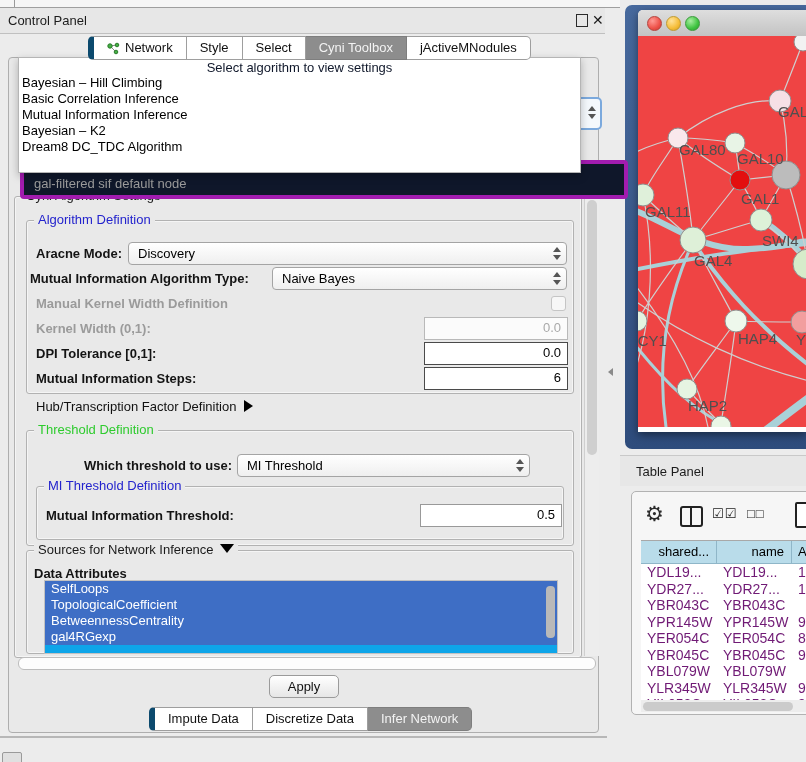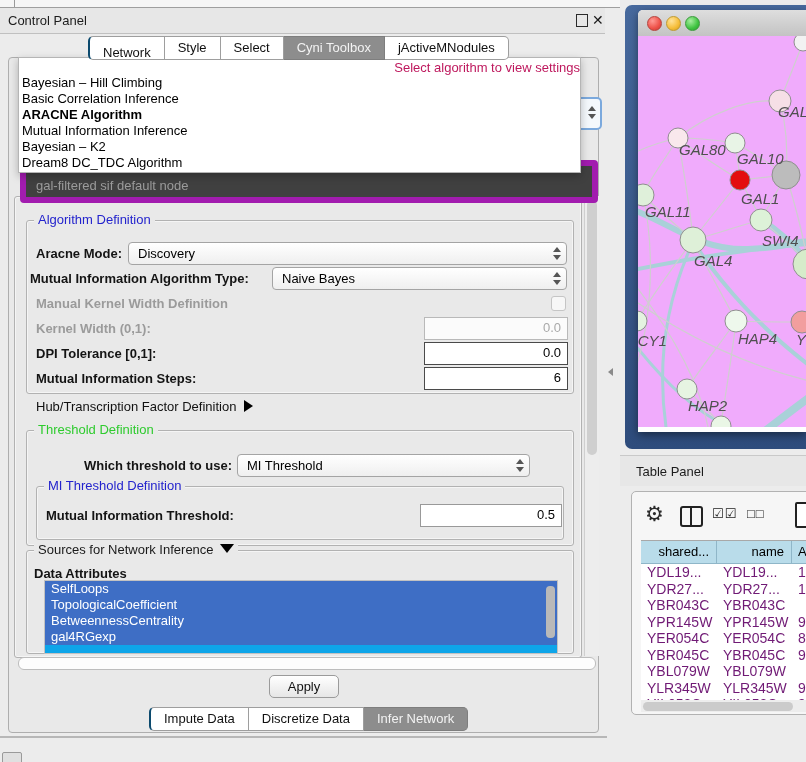--- a/index.html
+++ b/index.html
@@ -11,33 +11,33 @@
   .topstrip{left:0;top:0;width:620px;height:7px;background:#f6f6f6;border-bottom:1px solid #9f9f9f;}
   .titlebar{left:0;top:8px;width:605px;height:25px;background:#e7e7e7;border-bottom:1px solid #c0c0c0;}
   .titlebar .t{position:absolute;left:8px;top:5px;font-size:13px;color:#1c1c1c;}
   .float-ic{position:absolute;left:576px;top:6px;width:10px;height:11px;border:1.5px solid #2a2a2a;background:transparent;}
   .close-ic{position:absolute;left:592px;top:4px;font-size:14px;font-weight:bold;color:#1a1a1a;}
   .panelbody{left:8px;top:57px;width:589px;height:674px;background:#e9e9e9;border:1px solid #aeaeae;border-radius:4px;}
   
   .tabrow{left:88px;top:36px;height:22px;display:flex;z-index:6;}
   .tab{height:22px;line-height:22px;padding:0 13px;background:#fff;border:1px solid #9e9e9e;border-left:none;
        color:#111;white-space:nowrap;display:flex;align-items:center;gap:5px;}
-  .tab.first{border-left:2px solid #0c4a6e;border-radius:5px 0 0 5px;flex-direction:column;}
+  .tab.first{border-left:6px solid #0c4a6e;border-radius:5px 0 0 5px;}
   .tab.last{border-radius:0 5px 5px 0;}
   .tab.sel{background:#8d8d8d;color:#f3f3f3;border-color:#7e7e7e;}
   
   .dropdown{left:18px;top:57px;width:561px;height:114px;background:#fff;border:1px solid #b5b5b5;
     box-shadow:0 3px 8px rgba(0,0,0,.25);z-index:5;}
-  .dd-ph{position:absolute;left:0;top:2px;width:100%;text-align:right;color:#be185d;font-size:13px;}
+  .dd-ph{position:absolute;left:0;top:2px;width:100%;text-align:center;color:#0f172a;font-size:13px;}
   .dd-items{position:absolute;left:3px;top:17px;right:3px;}
   .dd-item{height:16px;line-height:16px;font-size:13px;color:#000;}
   .dd-item.bold{font-weight:bold;}
   
-  .bg-combo{left:20px;top:160px;width:566px;height:31px;border:6px solid #a21caf;border-radius:4px;
-    background:#404040;z-index:1;}
+  .bg-combo{left:20px;top:160px;width:566px;height:31px;border:4px solid #a21caf;border-radius:4px;
+    background:#0f172a;z-index:1;padding-left:34px;}
   .bg-combo span{position:absolute;left:10px;top:12px;color:#9b9b9b;}
   .bg-combo-frag{left:570px;top:97px;width:28px;height:29px;border:2px solid #7ba9dd;border-radius:5px;
     background:#f4f8fc;z-index:1;}
   
   .group{border:1px solid #b2b2b2;border-radius:3px;box-shadow:inset 0 0 0 1px rgba(255,255,255,.55);}
   .gtitle{position:absolute;background:#e9e9e9;padding:0 4px;font-size:13px;line-height:14px;white-space:nowrap;}
   .blue{color:#2323cd;}
   .green{color:#2ecb2e;}
   .lbl{position:absolute;font-weight:bold;color:#141414;white-space:nowrap;}
   .lbl.dis{color:#9b9b9b;}
@@ -68,21 +68,21 @@
   .netframe{left:625px;top:5px;width:181px;height:444px;background:linear-gradient(#47699d,#2e4c7c);
     border-radius:7px 0 0 7px;}
   .netwin{position:absolute;left:13px;top:5px;width:168px;height:422px;background:#fff;border-radius:5px 0 0 0;
     box-shadow:0 3px 8px rgba(0,0,0,.45);}
   .nettitle{position:absolute;left:0;top:0;width:100%;height:26px;background:linear-gradient(#dedede,#c3c3c3);
     border-bottom:1px solid #979797;border-radius:5px 0 0 0;}
   .tl{position:absolute;top:6px;width:13px;height:13px;border-radius:50%;}
   .tl.red{left:9px;background:radial-gradient(circle at 35% 30%,#ff9a94,#ee5148 60%,#c23b34);border:1px solid #b5423c;}
   .tl.yellow{left:28px;background:radial-gradient(circle at 35% 30%,#ffe39a,#f5bd38 60%,#cf9a1e);border:1px solid #c09a2e;}
   .tl.green{left:47px;background:radial-gradient(circle at 35% 30%,#a8eda0,#3fc441 60%,#2e9a30);border:1px solid #3a9a3c;}
-  .netcanvas{position:absolute;left:0;top:26px;width:168px;height:391px;background:#f0abfc;overflow:hidden;font-style:italic;}
+  .netcanvas{position:absolute;left:0;top:26px;width:168px;height:391px;background:#ef4444;overflow:hidden;}
   
   .tp-title{left:620px;top:455px;width:186px;height:30px;background:#e7e7e7;border-top:1px solid #c9c9c9;}
   .tp-title span{position:absolute;left:16px;top:8px;font-size:13px;color:#1c1c1c;}
   .tp-panel{left:631px;top:491px;width:200px;height:222px;background:#f6f6f6;border:1px solid #b2b2b2;border-radius:5px;}
   .tp-toolbar{position:absolute;left:0;top:0;width:100%;height:47px;}
   .gear{position:absolute;left:13px;top:10px;font-size:21px;color:#2a2a2a;}
   .colicon{position:absolute;left:48px;top:14px;width:19px;height:17px;border:2px solid #222;border-radius:3px;}
   .colicon::after{content:"";position:absolute;left:8px;top:0;width:2px;height:100%;background:#222;}
   .checkpair{position:absolute;top:14px;font-size:13px;color:#222;letter-spacing:1px;}
   .docicon{position:absolute;left:163px;top:10px;width:16px;height:22px;border:2px solid #222;border-radius:2px;background:#fff;}
@@ -148,21 +148,20 @@
       <span class="up"></span>
         <span class="dn"></span>
     </span>
   </div>
 
   <div class="abs dropdown">
     <div class="dd-ph">Select algorithm to view settings</div>
     <div class="dd-items">
       <div class="dd-item">Bayesian – Hill Climbing</div>
       <div class="dd-item">Basic Correlation Inference</div>
-      <div class="dd-item bold">ARACNE Algorithm</div>
       <div class="dd-item">Mutual Information Inference</div>
       <div class="dd-item">Bayesian – K2</div>
       <div class="dd-item">Dream8 DC_TDC Algorithm</div>
     </div>
   </div>
 
   <div class="abs group" style="left:14px;top:196px;width:566px;height:460px;"></div>
   <div class="abs gtitle" style="left:22px;top:189px;">Cyni Algorithm Settings</div>
 
   <div class="abs vtrack" style="left:584px;top:196px;width:14px;height:460px;">

